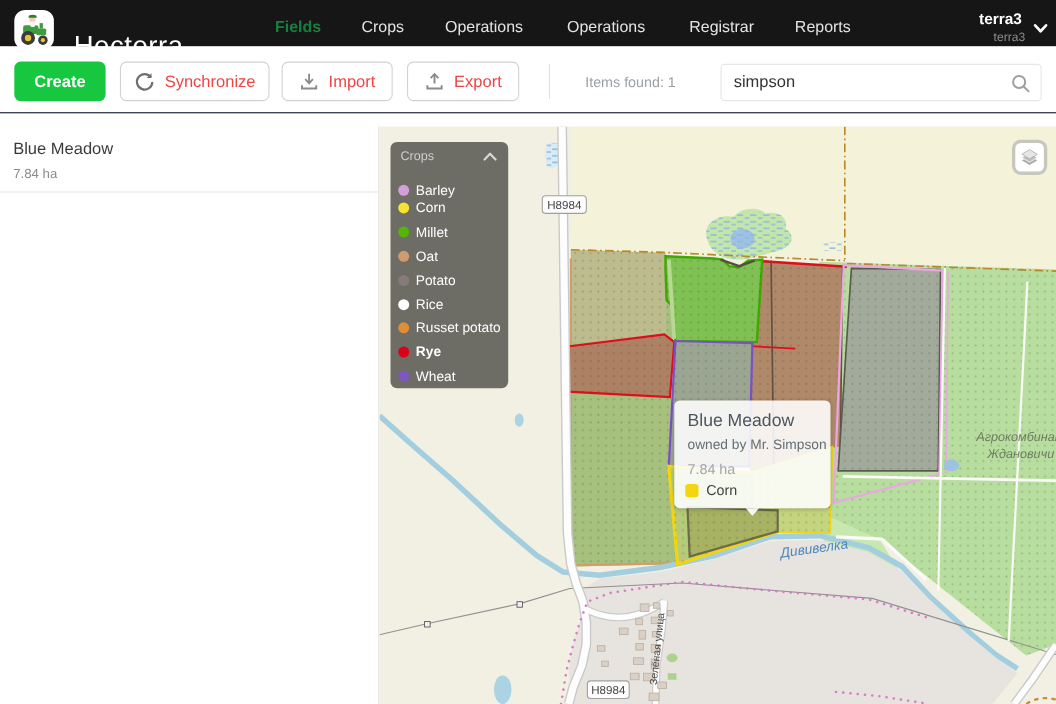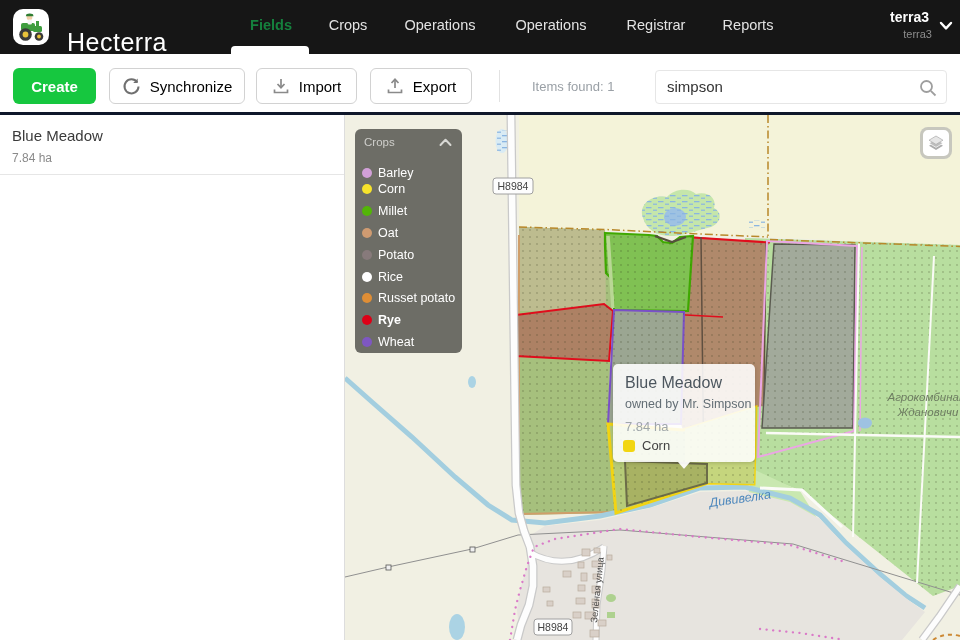--- a/index.html
+++ b/index.html
@@ -9,24 +9,24 @@
   
   #header { position:absolute; left:0; top:0; width:960px; height:54px; background:#161616; }
   #logo { position:absolute; left:13px; top:9px; width:36px; height:36px; background:#fff; border-radius:10px; }
   #brand { position:absolute; left:67px; top:28px; color:#fff; font-size:25px; font-weight:400; letter-spacing:0.5px; }
   .nav { position:absolute; top:17px; font-size:14.5px; color:#e3e3e3; transform:translateX(-50%); white-space:nowrap; }
   #tab { position:absolute; left:231px; top:46px; width:78px; height:8px; background:#fff; border-radius:4px 4px 0 0; }
   #user1 { position:absolute; right:31px; top:9px; color:#fff; font-size:14px; font-weight:700; }
   #user2 { position:absolute; right:28px; top:28px; color:#8d8d8d; font-size:11px; }
   #uchev { position:absolute; right:7px; top:20px; }
   
-  #toolbar { position:absolute; left:0; top:54px; width:960px; height:61px; background:#fff; border-bottom:3px solid #0f172a; }
+  #toolbar { position:absolute; left:0; top:42px; width:960px; height:61px; background:#fff; border-bottom:1px solid #0f172a; }
   .btn { position:absolute; top:14px; height:36px; border-radius:6px; font-size:15px; display:flex; align-items:center; justify-content:center; }
   #bcreate { left:13px; width:83px; background:#16c73f; color:#fff; font-weight:700; }
-  .obtn { border:1px solid #d2d2d2; color:#000000; background:#fff; }
+  .obtn { border:1px solid #d2d2d2; color:#ef4444; background:#fff; }
   #bsync { left:109px; width:136px; }
   #bimport { left:256px; width:101px; }
   #bexport { left:370px; width:102px; }
   .obtn svg { margin-right:9px; }
   #tdiv { position:absolute; left:499px; top:16px; width:1px; height:32px; background:#e2e2e2; }
   #items { position:absolute; left:532px; top:25px; font-size:13px; color:#9aa0a6; }
   #search { position:absolute; left:655px; top:16px; width:292px; height:34px; border:1px solid #e6e6e6; border-radius:4px; }
   #search span { position:absolute; left:11px; top:7px; font-size:15px; color:#333; }
   #search svg { position:absolute; right:8px; top:7px; }
   

